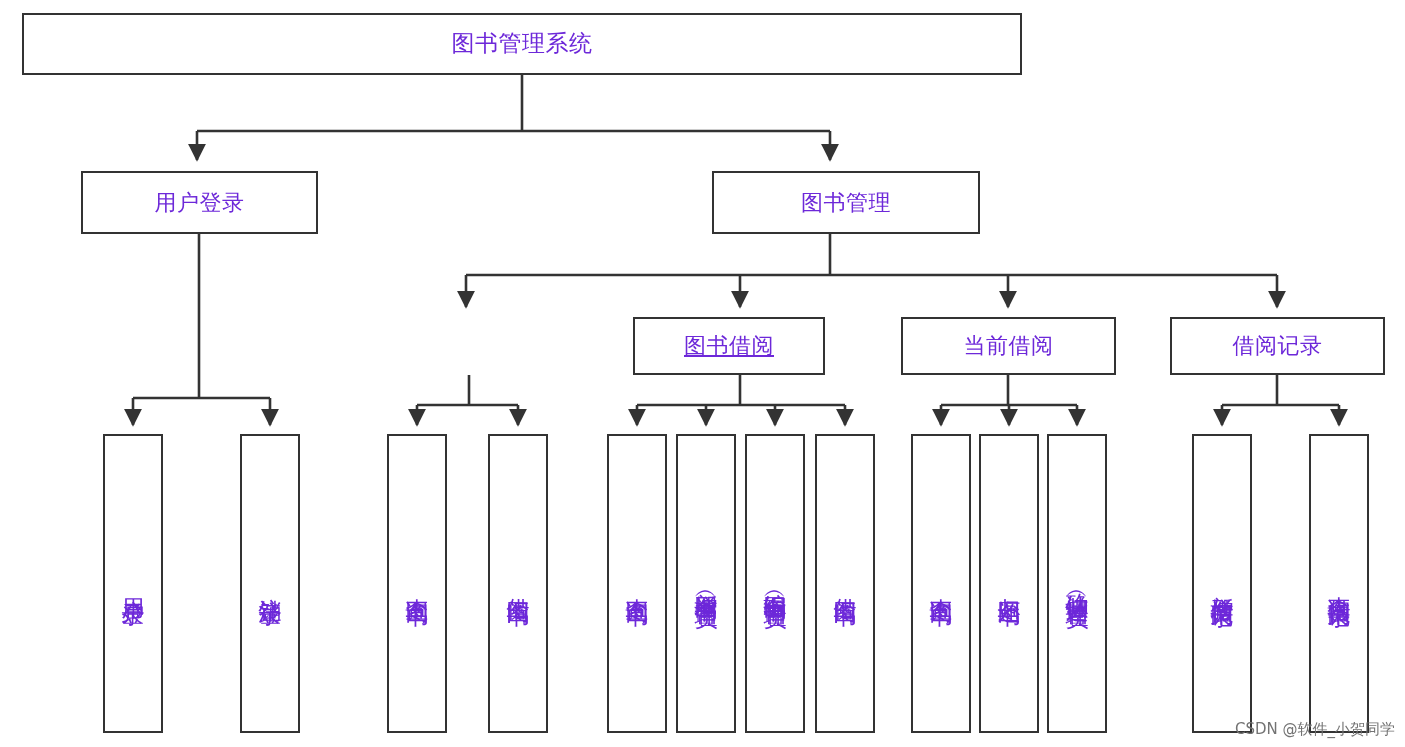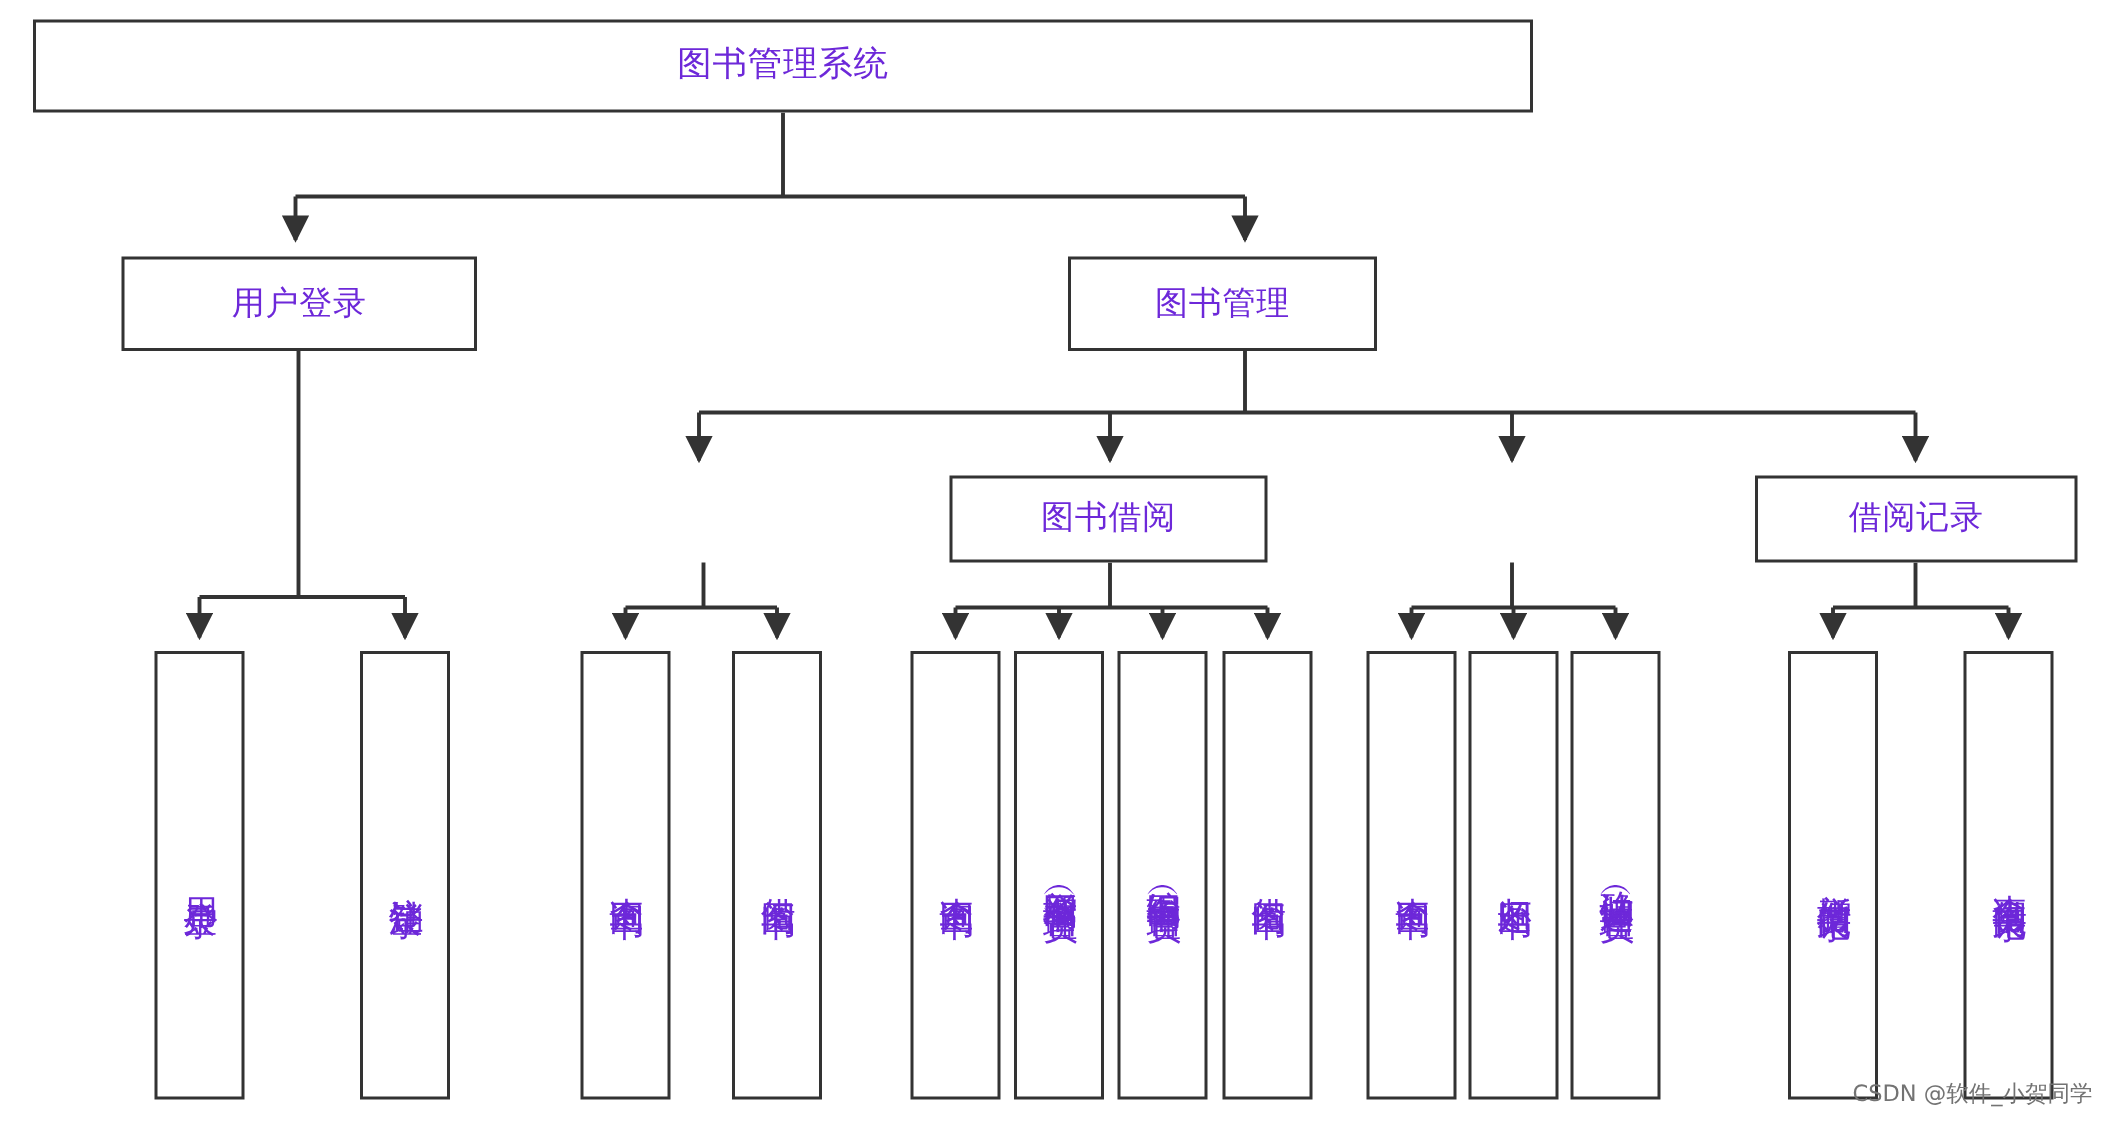--- a/index.html
+++ b/index.html
@@ -129,26 +129,29 @@
     </g>
   </svg>
 
   <div class="node h root" style="left:22px; top:13px; width:1000px; height:62px;">
     <span class="label">图书管理系统</span>
   </div>
 
   <div class="node h" style="left:81px; top:171px; width:237px; height:63px;">
     <span class="label">用户登录</span>
   </div>
-  <div class="node h" style="left:712px; top:171px; width:206px; height:63px;">
+  <div class="node h" style="left:712px; top:171px; width:268px; height:63px;">
     <span class="label">图书管理</span>
   </div>
 
-  <div class="node h" style="left:633px; top:317px; width:212px; height:58px;">
+  <div class="node h" style="left:633px; top:317px; width:192px; height:58px;text-decoration:underline;">
     <span class="label">图书借阅</span>
+  </div>
+  <div class="node h" style="left:901px; top:317px; width:215px; height:58px;">
+    <span class="label">当前借阅</span>
   </div>
   <div class="node h" style="left:1170px; top:317px; width:215px; height:58px;">
     <span class="label">借阅记录</span>
   </div>
 
   <div class="node v" style="left:103px; top:434px; width:60px; height:299px;">
     <span class="label">用户登录</span>
   </div>
   <div class="node v" style="left:240px; top:434px; width:60px; height:299px;">
     <span class="label">注销登录</span>

